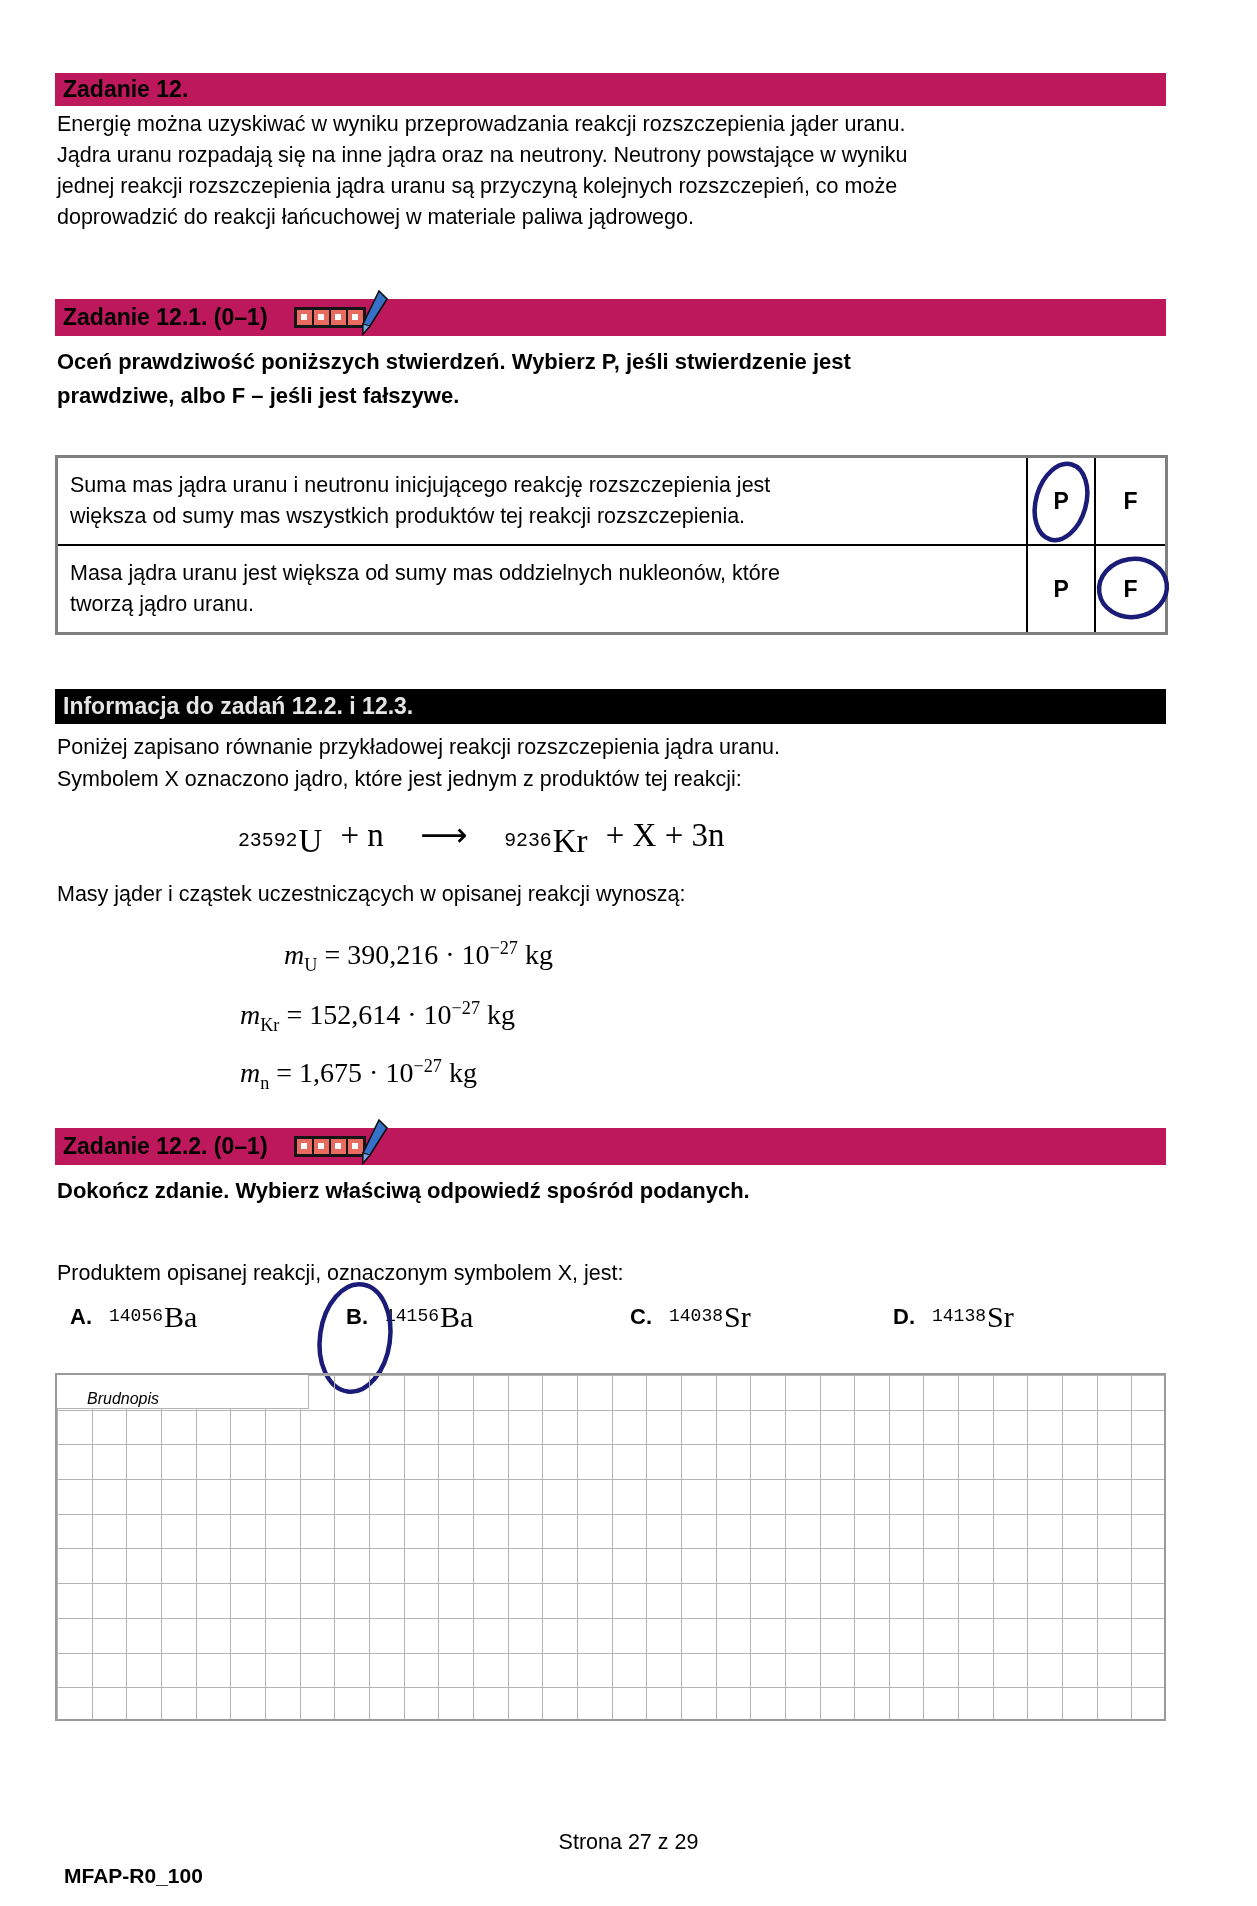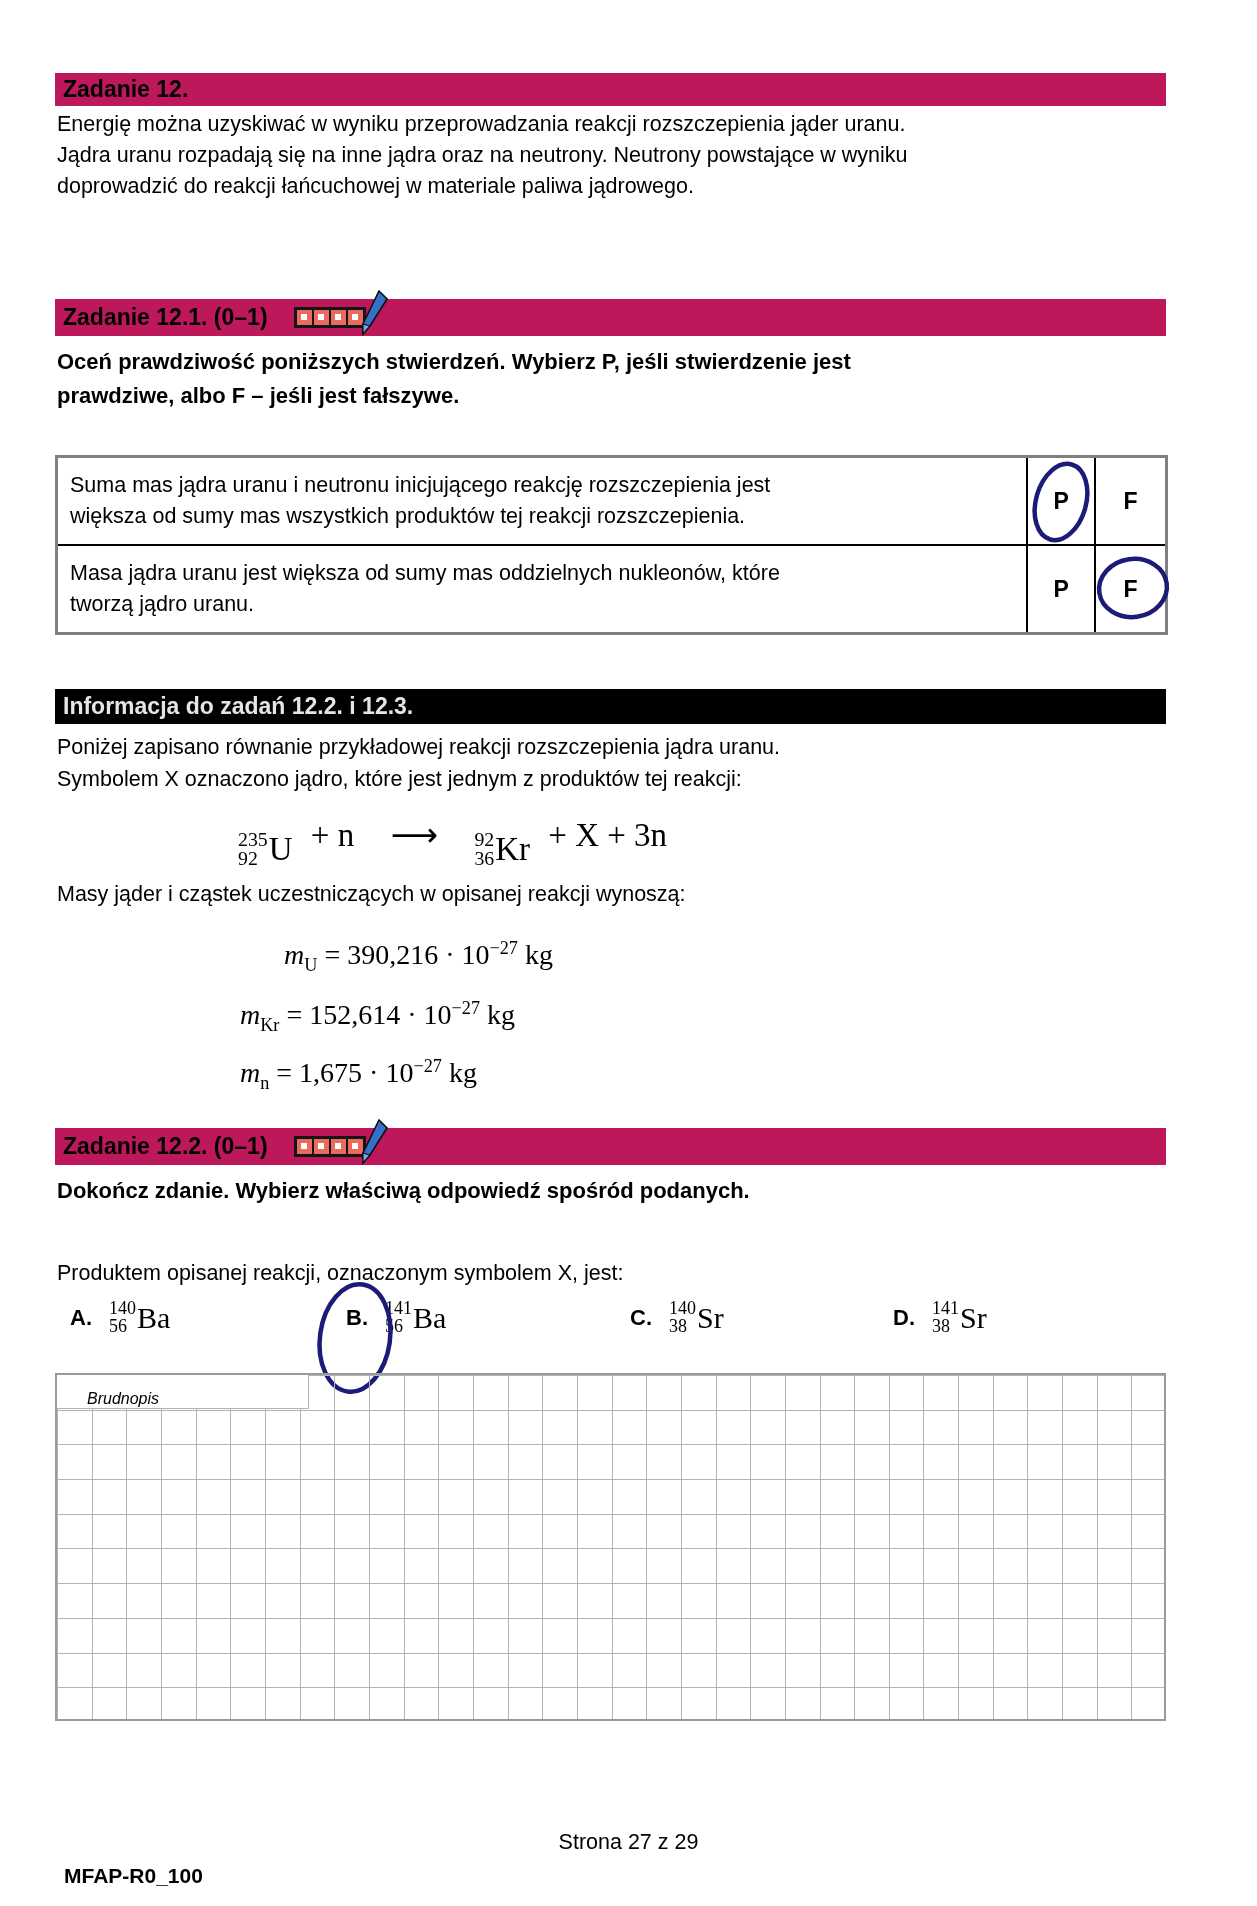--- a/index.html
+++ b/index.html
@@ -42,22 +42,22 @@
   .tcell-pf{
     width:68px; box-sizing:border-box; border-left:2px solid #000;
     display:flex; align-items:center; justify-content:center;
     font-weight:bold; font-size:23px;
   }
   .equation{
     position:absolute; left:238px; top:815px;
     font-family:"Liberation Serif", serif; font-size:33px; white-space:nowrap;
   }
   .nuc{display:inline-flex; align-items:center;}
-  .nstk{display:inline-flex; flex-direction:column; align-items:flex-start;
-        font-size:0.60em; line-height:0.98; margin-right:1px;}
+  .nstk{display:inline-flex; flex-direction:row; align-items:flex-start;
+        font-size:0.60em; line-height:0.98; margin-right:1px;font-family:Liberation Mono, monospace;}
   .eqgap{display:inline-block; width:20px;}
   .massline{
     position:absolute; left:240px;
     font-family:"Liberation Serif", serif; font-size:28px; white-space:nowrap;
   }
   .massline sub{font-size:0.65em;}
   .massline sup{font-size:0.65em;}
   
   .opt{position:absolute; top:1300px; display:flex; align-items:center; gap:17px;}
   .opt .letter{font-weight:bold; font-size:22px;}
@@ -87,20 +87,21 @@
 
 <div id="page">
 
   <div class="bar" style="top:73px; height:33px;">
     <span>Zadanie 12.</span>
   </div>
 
   <div class="txt" style="top:109px;">
     <div>Energię można uzyskiwać w wyniku przeprowadzania reakcji rozszczepienia jąder uranu.</div>
     <div>Jądra uranu rozpadają się na inne jądra oraz na neutrony. Neutrony powstające w wyniku</div>
+    <div>jednej reakcji rozszczepienia jądra uranu są przyczyną kolejnych rozszczepień, co może</div>
     <div>doprowadzić do reakcji łańcuchowej w materiale paliwa jądrowego.</div>
   </div>
 
   <div class="bar" style="top:299px; height:37px;">
     <span>Zadanie 12.1. (0–1)</span>
     <span class="card-icon">
       <span class="cardbox">
         <span class="sq"></span>
         <span class="sq"></span>
         <span class="sq"></span>

